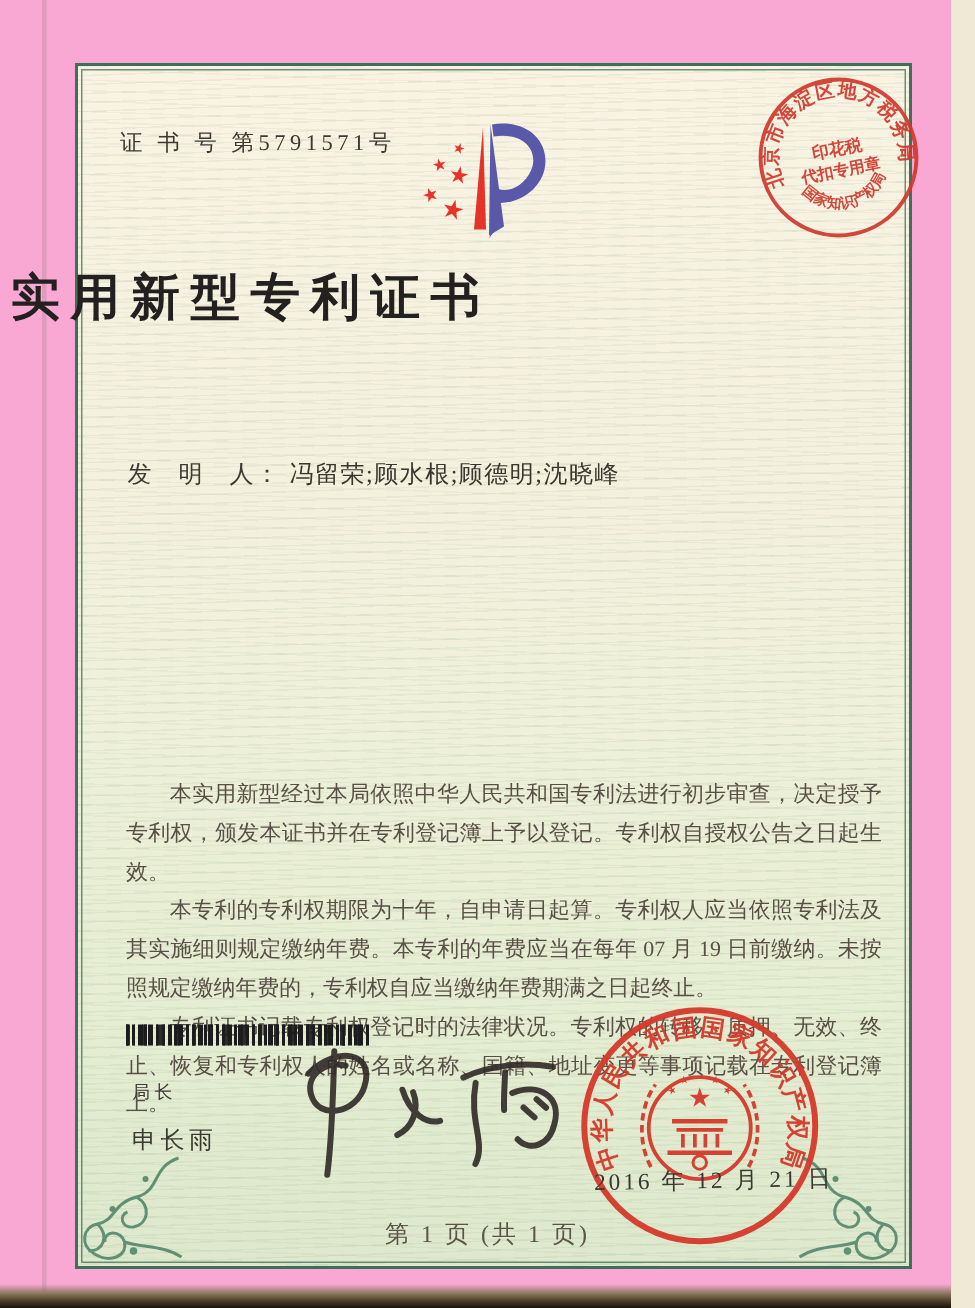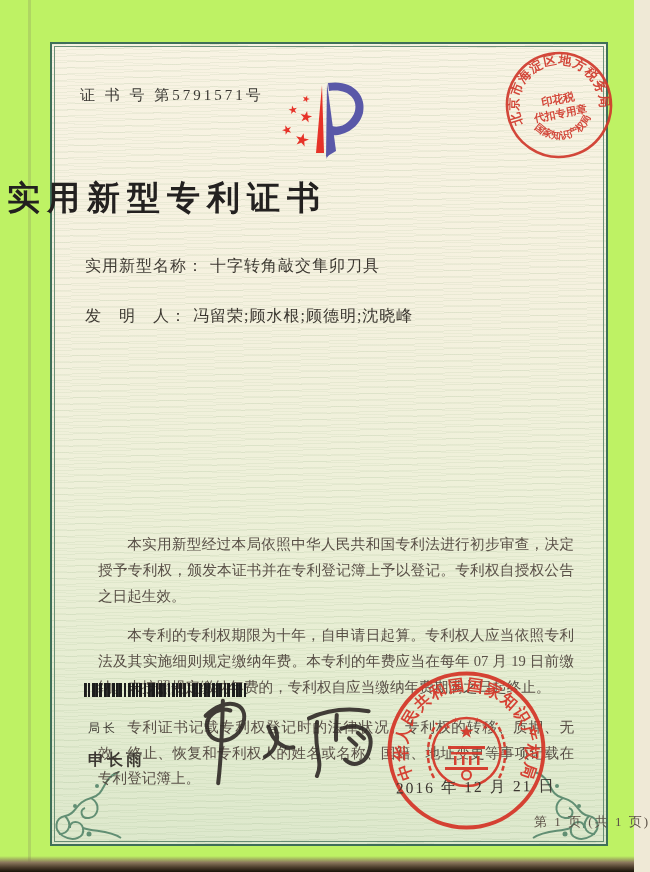--- a/index.html
+++ b/index.html
@@ -1,18 +1,18 @@
 <!DOCTYPE html>
 <html><head>
 <meta charset="utf-8">
 <style>
   html,body{margin:0;padding:0;}
   body{width:650px;height:872px;overflow:hidden;background:#efe9d6;
        font-family:"Liberation Serif","DejaVu Serif",serif;}
-  .page{position:relative;width:634px;height:872px;background:#bef264;}
+  .page{position:relative;width:634px;height:872px;background:#f9a8d4;}
   .scan-line{position:absolute;left:28px;top:0;width:3px;height:100%;
        background:rgba(125,115,92,.22);}
   .photo-edge{position:absolute;left:0;bottom:0;width:100%;height:16px;
        background:linear-gradient(180deg,rgba(90,75,55,0) 0%,#8a775c 40%,#4a3c2b 72%,#191309 100%);}
   
   .frame{position:absolute;left:50px;top:42px;width:554px;height:800px;
        border:2px solid #3f6f58;
        background:linear-gradient(180deg,#f8f3e3 0%,#f5f1df 30%,#eef0d9 55%,#e6edd2 78%,#dde8cc 100%);}
   .frame::before{content:"";position:absolute;inset:2px;border:1px solid rgba(62,110,86,.75);}
   .frame::after{content:"";position:absolute;inset:0;pointer-events:none;
@@ -24,34 +24,34 @@
   .tax-stamp{position:absolute;left:504px;top:50px;width:110px;height:110px;
        transform:rotate(-11deg);opacity:.92;}
   .title{position:absolute;left:0;top:176px;width:650px;
        font-size:33px;font-weight:bold;letter-spacing:7px;color:#232120;text-indent:7px;}
   .field{position:absolute;left:85px;font-size:16px;color:#39352f;letter-spacing:1px;white-space:nowrap;}
   .f0{top:256px}.f1{top:306px}.f2{top:352px}.f3{top:399px}.f4{top:446px}.f5{top:492px}
   .flabel{color:#3e3a33;}
   .fvalue{margin-left:6px;color:#3a362f;}
   .body-text{position:absolute;left:84px;top:518px;width:504px;font-size:14.6px;
        line-height:25.8px;color:#584f46;text-align:justify;}
-  .body-text p{margin:14px;text-indent:2em;}
+  .body-text p{margin:0;text-indent:2em;}
   .barcode{position:absolute;left:84px;top:683px;width:162px;height:14px;
        background-image:
         repeating-linear-gradient(90deg,#1c1c1c 0 2px,transparent 2px 4px),
         repeating-linear-gradient(90deg,#1c1c1c 0 1px,transparent 1px 5px),
         repeating-linear-gradient(90deg,rgba(25,25,25,.9) 0 3px,transparent 3px 11px);}
   .director-label{position:absolute;left:88px;top:720px;font-size:12px;letter-spacing:3px;color:#3c3832;}
-  .director-name{position:absolute;left:88px;top:750px;font-size:16px;letter-spacing:3px;color:#3c3832;font-weight:bold;}
+  .director-name{position:absolute;left:88px;top:750px;font-size:16px;letter-spacing:3px;color:#3c3832;}
   .signature{position:absolute;left:172px;top:690px;width:212px;height:100px;transform:rotate(-3deg);}
   .office-seal{position:absolute;left:384px;top:668px;width:165px;height:165px;opacity:.95;}
   .seal-date{position:absolute;left:396px;top:777px;font-size:15.5px;letter-spacing:2px;
        color:#3b3630;z-index:5;transform:rotate(-1deg);}
-  .page-footer{position:absolute;left:0;top:813px;width:650px;text-align:right;
-       font-size:13px;letter-spacing:2px;color:#5d5348;}
+  .page-footer{position:absolute;left:0;top:813px;width:650px;text-align:center;
+       font-size:16px;letter-spacing:2px;color:#5d5348;}
   .flourish{position:absolute;width:74px;height:74px;}
   .fl-left{left:51px;top:768px;}
   .fl-right{left:529px;top:768px;transform:scaleX(-1);}
   svg text{font-family:"Liberation Serif","DejaVu Serif",serif;}
 </style>
 </head>
 <body>
 
 <div class="page">
 
@@ -114,23 +114,20 @@
     </text>
     <text font-size="9.5" font-weight="bold" fill="#d0392c">
       <textPath href="#taxBottom" startOffset="50%" text-anchor="middle">国家知识产权局</textPath>
     </text>
     <text x="54" y="52" text-anchor="middle" font-size="11" font-weight="bold" fill="#d0392c">印花税</text>
     <text x="54" y="66" text-anchor="middle" font-size="10.5" font-weight="bold" fill="#d0392c">代扣专用章</text>
   </svg>
 
   <div class="title">实用新型专利证书</div>
 
-  <div class="field f0">
-    <span class="flabel">实用新型名称：</span><span class="fvalue">十字转角敲交隼卯刀具</span>
-  </div>
   <div class="field f1">
     <span class="flabel">发　明　人：</span><span class="fvalue">冯留荣;顾水根;顾德明;沈晓峰</span>
   </div>
 
   <div class="body-text">
     <p>本实用新型经过本局依照中华人民共和国专利法进行初步审查，决定授予专利权，颁发本证书并在专利登记簿上予以登记。专利权自授权公告之日起生效。</p>
     <p>本专利的专利权期限为十年，自申请日起算。专利权人应当依照专利法及其实施细则规定缴纳年费。本专利的年费应当在每年 07 月 19 日前缴纳。未按照规定缴纳年费的，专利权自应当缴纳年费期满之日起终止。</p>
     <p>专利证书记载专利权登记时的法律状况。专利权的转移、质押、无效、终止、恢复和专利权人的姓名或名称、国籍、地址变更等事项记载在专利登记簿上。</p>
   </div>
 

